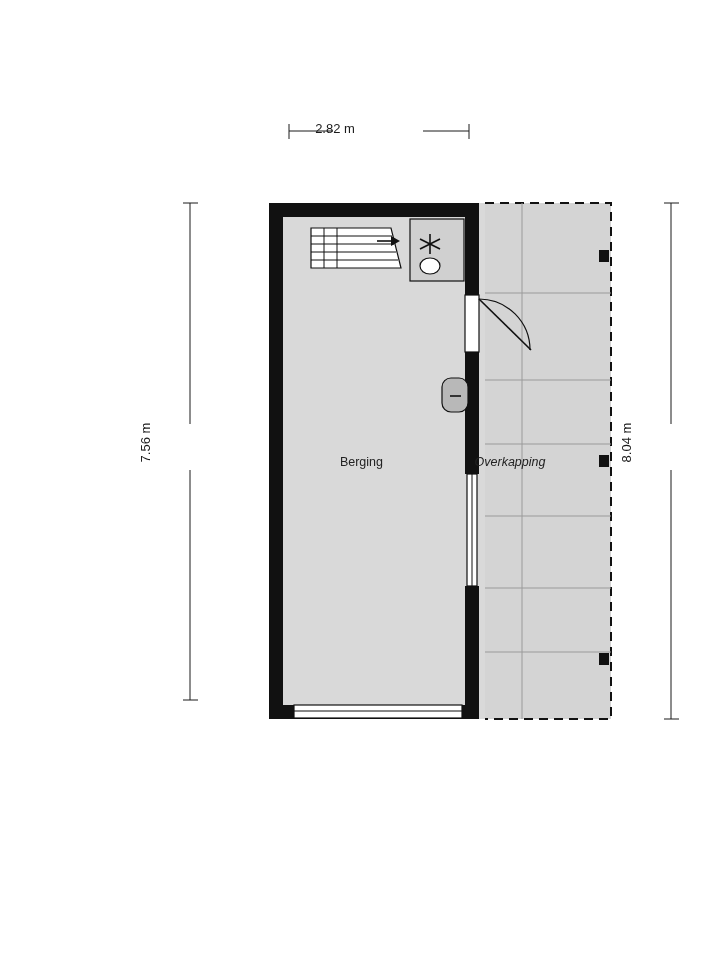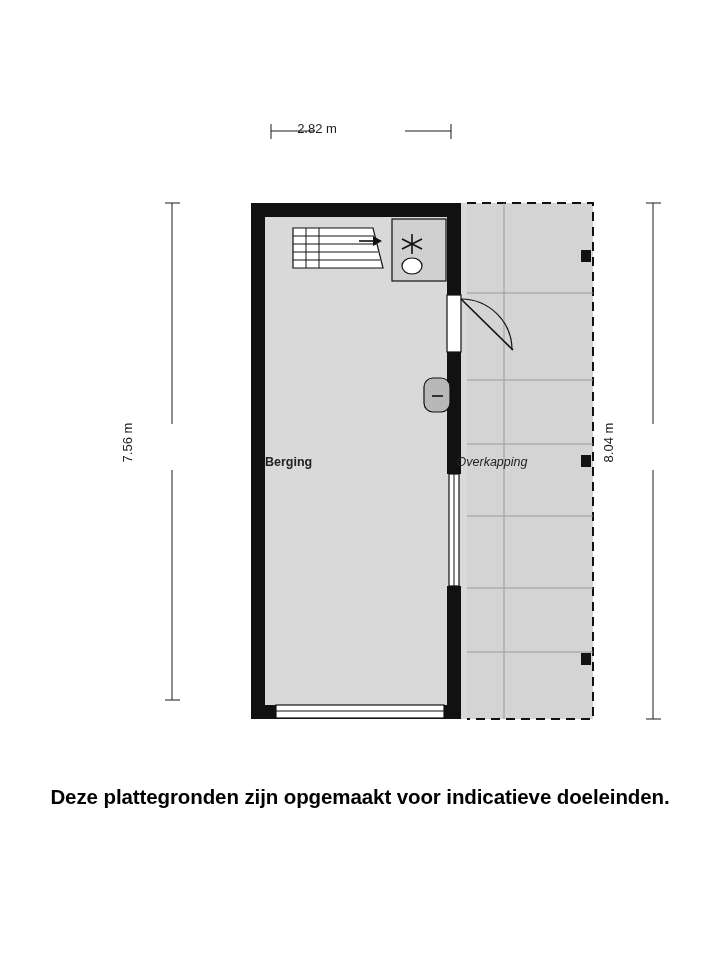--- a/index.html
+++ b/index.html
@@ -11,21 +11,21 @@
     width: 720px;
     height: 960px;
     position: relative;
     font-family: "Liberation Sans", sans-serif;
     color: #1a1a1a;
     overflow: hidden;
   }
 
   #floorplan {
     position: absolute;
-    left: 0;
+    left: 18px;
     top: 0;
     width: 612px;
     height: 760px;
     padding-left: 43px;
   }
 
   
   .dim-label {
     position: absolute;
     font-size: 13px;
@@ -59,22 +59,21 @@
   .room-label {
     position: absolute;
     font-size: 12.5px;
     color: #222222;
     white-space: nowrap;
   }
   .room-berging {
     left: 265px;
     top: 455px;
     width: 100px;
-    text-align: left;
-    font-weight: bold;
+    text-align: right;
   }
   .room-overkapping {
     left: 437px;
     top: 455px;
     width: 110px;
     text-align: center;
     font-style: italic;
   }
 
   
@@ -211,14 +210,13 @@
 
   <div class="dim-label dim-top">2.82 m</div>
   <div class="dim-label dim-left">7.56 m</div>
   <div class="dim-label dim-right">8.04 m</div>
 
   <div class="room-label room-berging">Berging</div>
   <div class="room-label room-overkapping">Overkapping</div>
 </div>
 
 <div class="disclaimer">
-  <div>Deze plattegronden zijn opgemaakt voor indicatieve doeleinden.</div>
 </div>
 
 </body></html>

